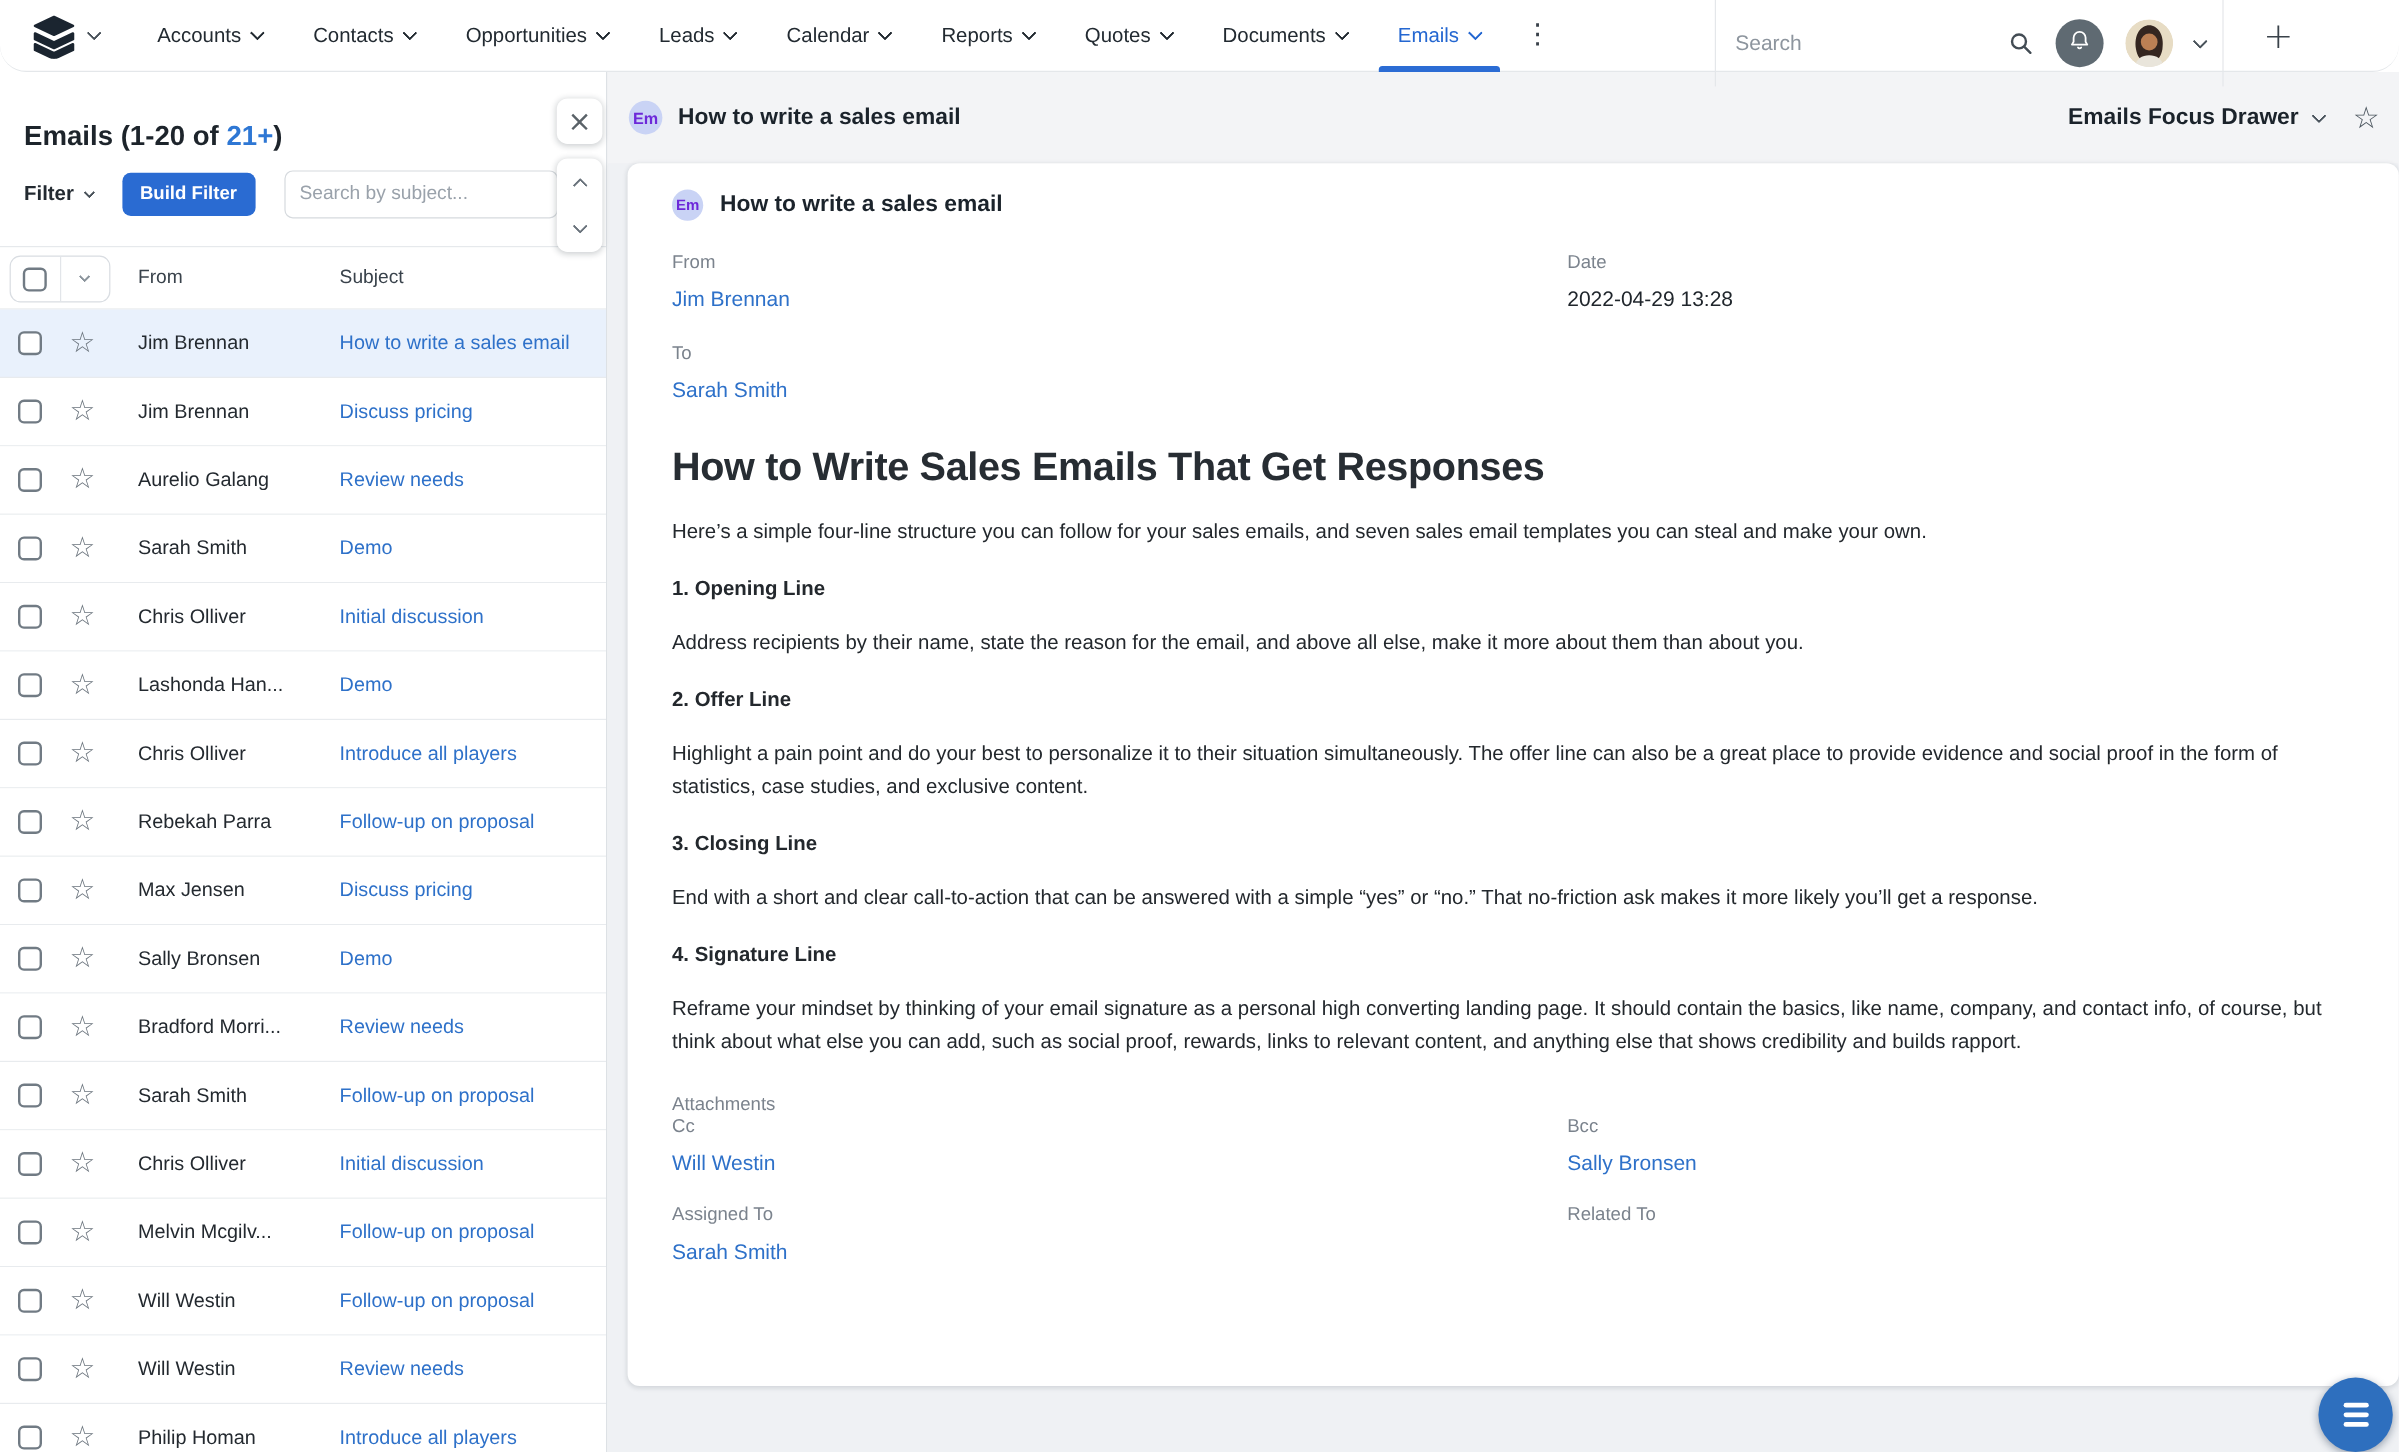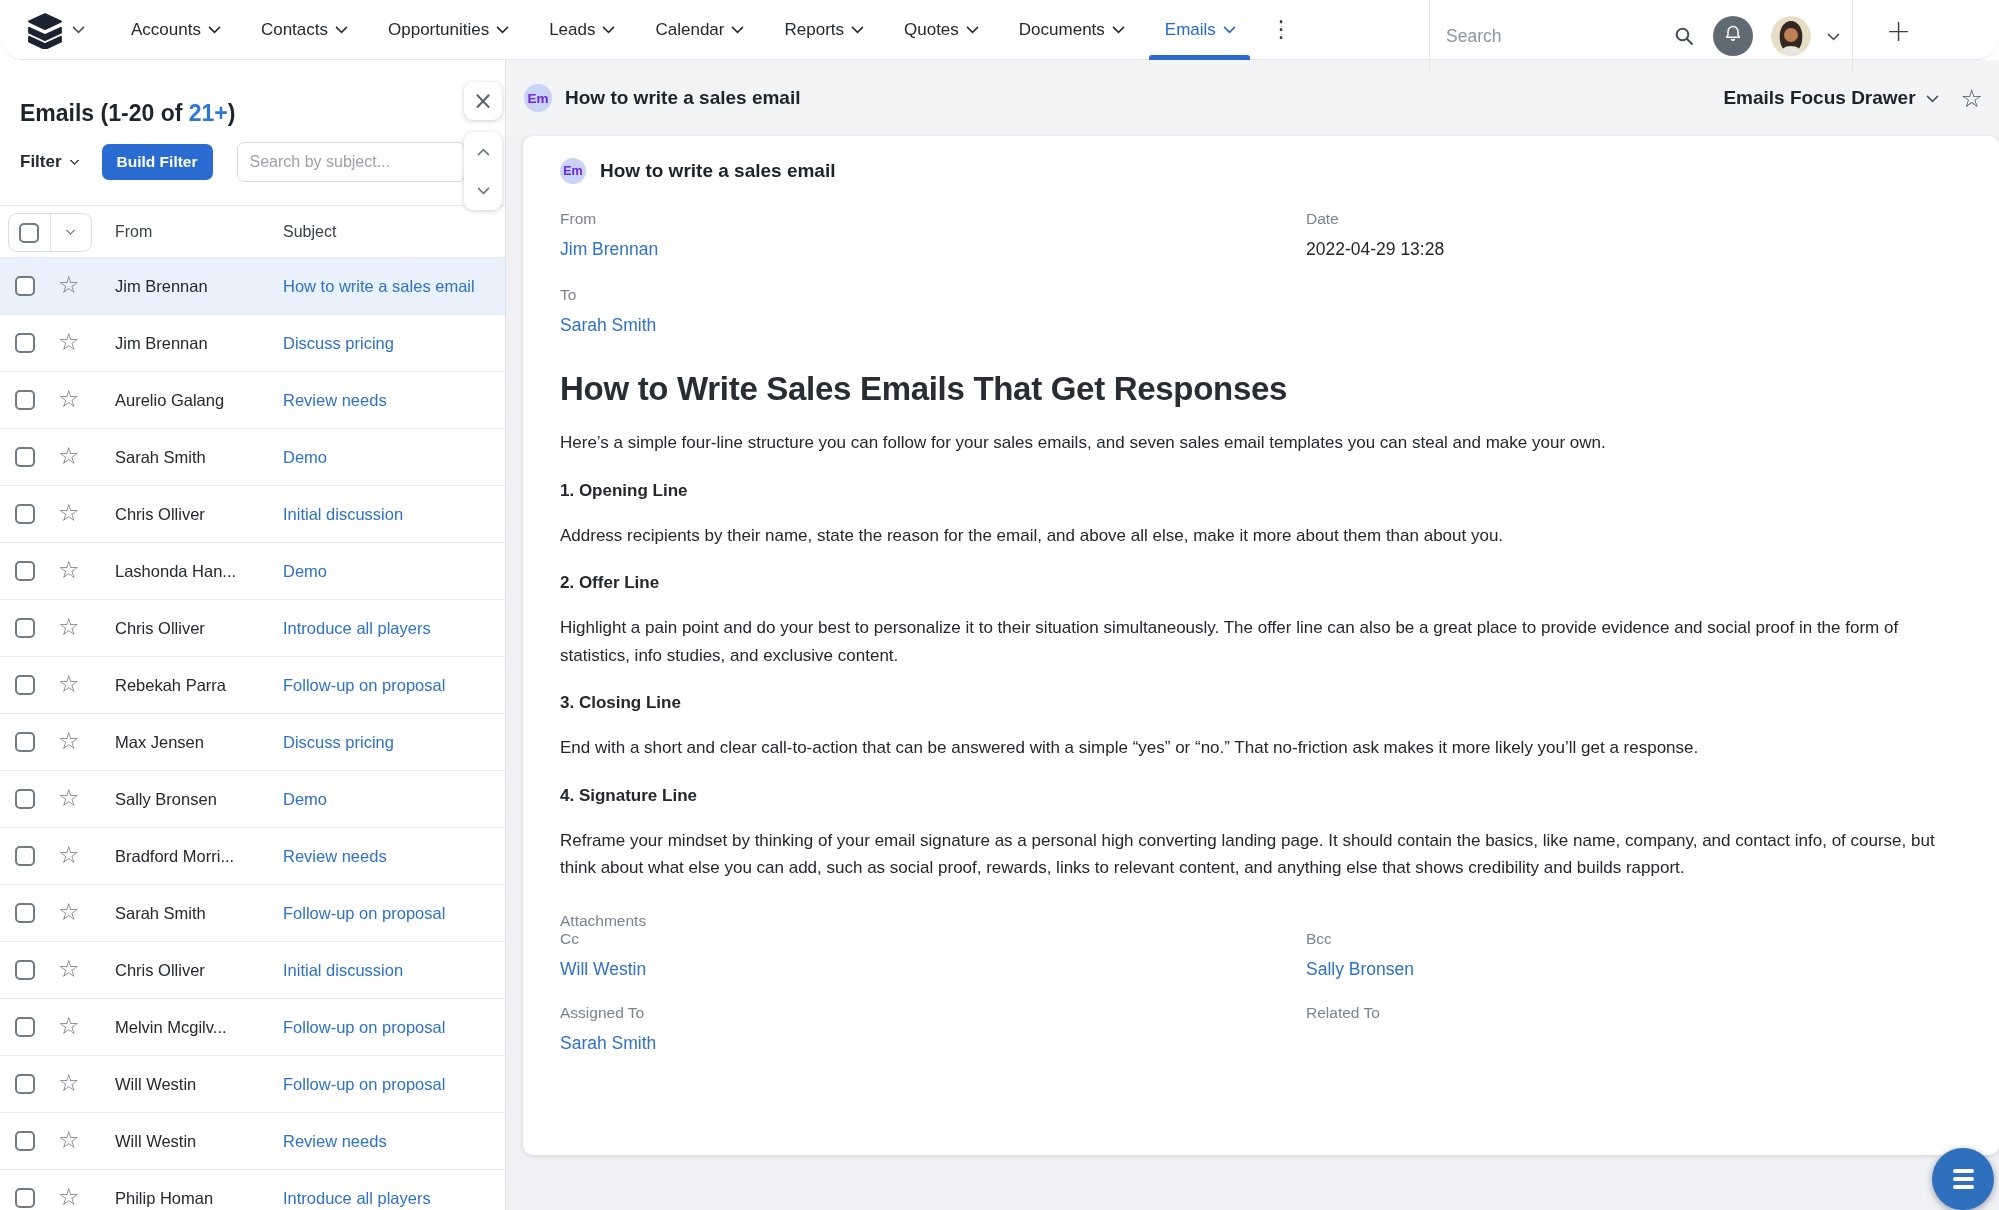--- a/index.html
+++ b/index.html
@@ -246,21 +246,21 @@
   <div class="f-label">To</div>
   <div class="f-value"><span class="lnk">Sarah Smith</span></div>
 
 
   <div>
       <div class="b-h1">How to Write Sales Emails That Get Responses</div>
       <div class="b-p">Here’s a simple four-line structure you can follow for your sales emails, and seven sales email templates you can steal and make your own.</div>
       <div class="b-h3">1. Opening Line</div>
       <div class="b-p">Address recipients by their name, state the reason for the email, and above all else, make it more about them than about you.</div>
       <div class="b-h3">2. Offer Line</div>
-      <div class="b-p">Highlight a pain point and do your best to personalize it to their situation simultaneously. The offer line can also be a great place to provide evidence and social proof in the form of statistics, info studies, and exclusive content.</div>
+      <div class="b-p">Highlight a pain point and do your best to personalize it to their situation simultaneously. The offer line can also be a great place to provide evidence and social proof in the form of statistics, case studies, and exclusive content.</div>
       <div class="b-h3">3. Closing Line</div>
       <div class="b-p">End with a short and clear call-to-action that can be answered with a simple “yes” or “no.” That no-friction ask makes it more likely you’ll get a response.</div>
       <div class="b-h3">4. Signature Line</div>
       <div class="b-p">Reframe your mindset by thinking of your email signature as a personal high converting landing page. It should contain the basics, like name, company, and contact info, of course, but think about what else you can add, such as social proof, rewards, links to relevant content, and anything else that shows credibility and builds rapport.</div>
     </div>
 
   <div class="attachments-lbl">Attachments</div>
 
   <div class="ccgrid">
     <div>

